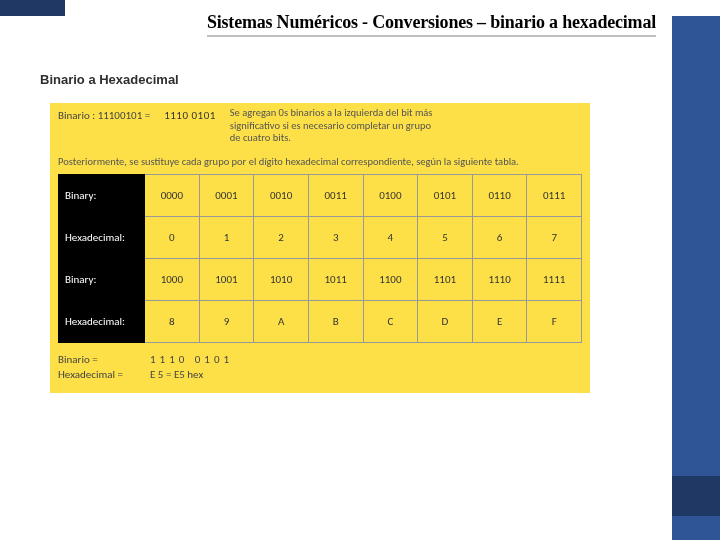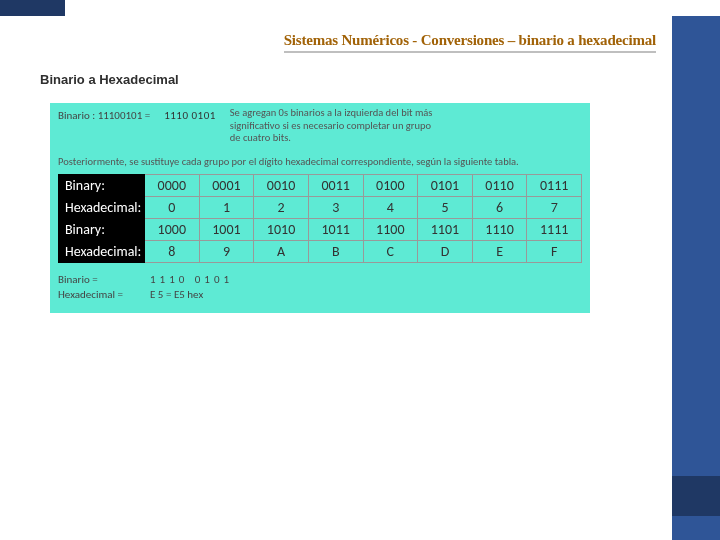--- a/index.html
+++ b/index.html
@@ -29,26 +29,26 @@
   .side-accent::after {
     content: "";
     position: absolute;
     left: 0; right: 0;
     bottom: 24px;
     height: 40px;
     background: #1f3864;
   }
   .slide-title {
     position: absolute;
-    top: 32px;
+    top: 12px;
     right: 64px;
     font-family: "Times New Roman", serif;
     font-weight: bold;
-    font-size: 15px;
-    color: #a16207;
+    font-size: 18px;
+    color: #000000;
     border-bottom: 2px solid #bfbfbf;
     padding-bottom: 2px;
     letter-spacing: -0.2px;
   }
   .content {
     position: absolute;
     left: 40px;
     top: 72px;
     right: 70px;
   }
@@ -60,21 +60,21 @@
   }
   .para {
     font-size: 12px;
     font-weight: 600;
     color: #000;
     line-height: 1.4;
     text-align: justify;
     margin-bottom: 24px;
   }
   .img-block {
-    background: #5eead4;
+    background: #fde047;
     padding: 4px 8px 10px 8px;
     font-family: Calibri, Arial, sans-serif;
     color: #333;
     width: 540px;
     margin-left: 10px;
   }
   .line1 {
     display: flex;
     align-items: flex-start;
     gap: 14px;
@@ -84,23 +84,23 @@
   .binvalue { font-size: 11px; color: #333; white-space: nowrap; padding-top: 2px; letter-spacing: 0.5px; }
   .note { font-size: 10.5px; color: #555; line-height: 1.2; max-width: 210px; }
   .line2 { font-size: 10.5px; color: #555; margin-bottom: 6px; }
   table.conv {
     border-collapse: collapse;
     width: 100%;
     margin-bottom: 10px;
   }
   table.conv td, table.conv th {
     border: 1px solid #999;
-    font-size: 14px;
+    font-size: 11px;
     text-align: center;
-    padding: 2px 0;
+    padding: 14px 0;
     color: #333;
     height: 18px;
   }
   table.conv .hdr {
     background: #000;
     color: #fff;
     text-align: left;
     padding-left: 6px;
     font-weight: 500;
     width: 86px;

